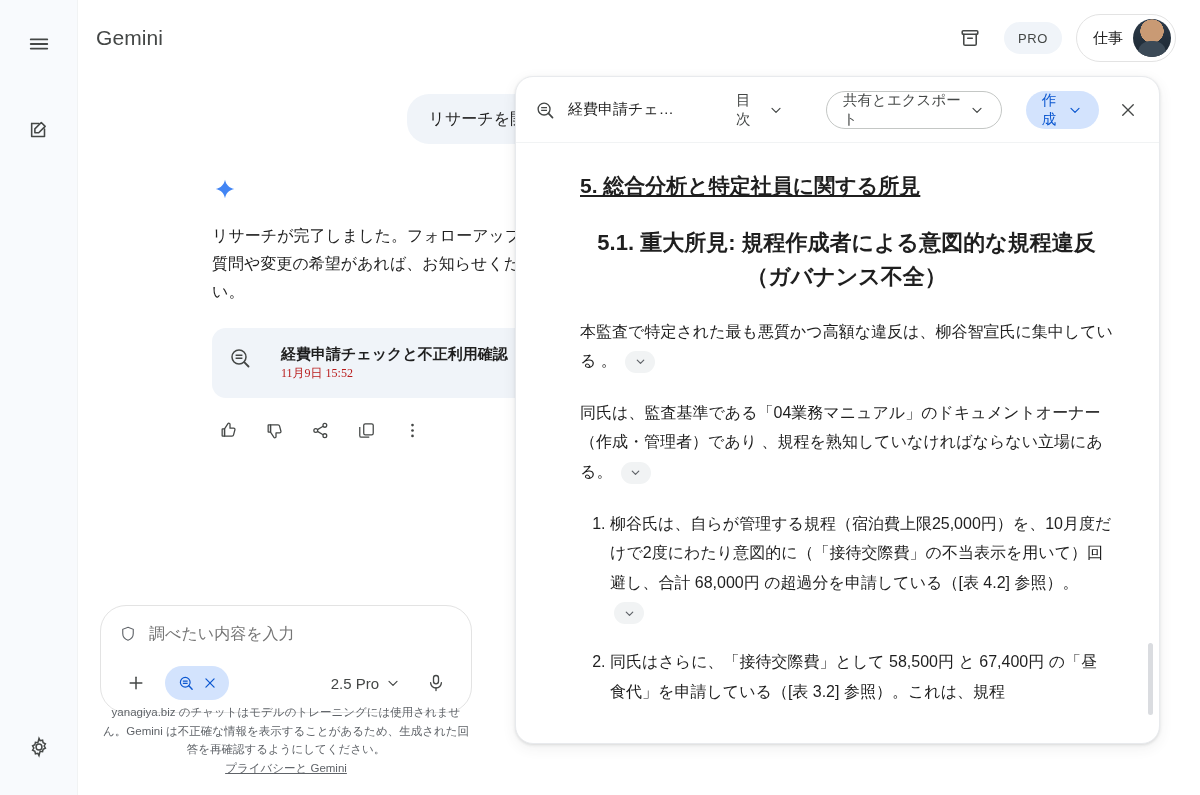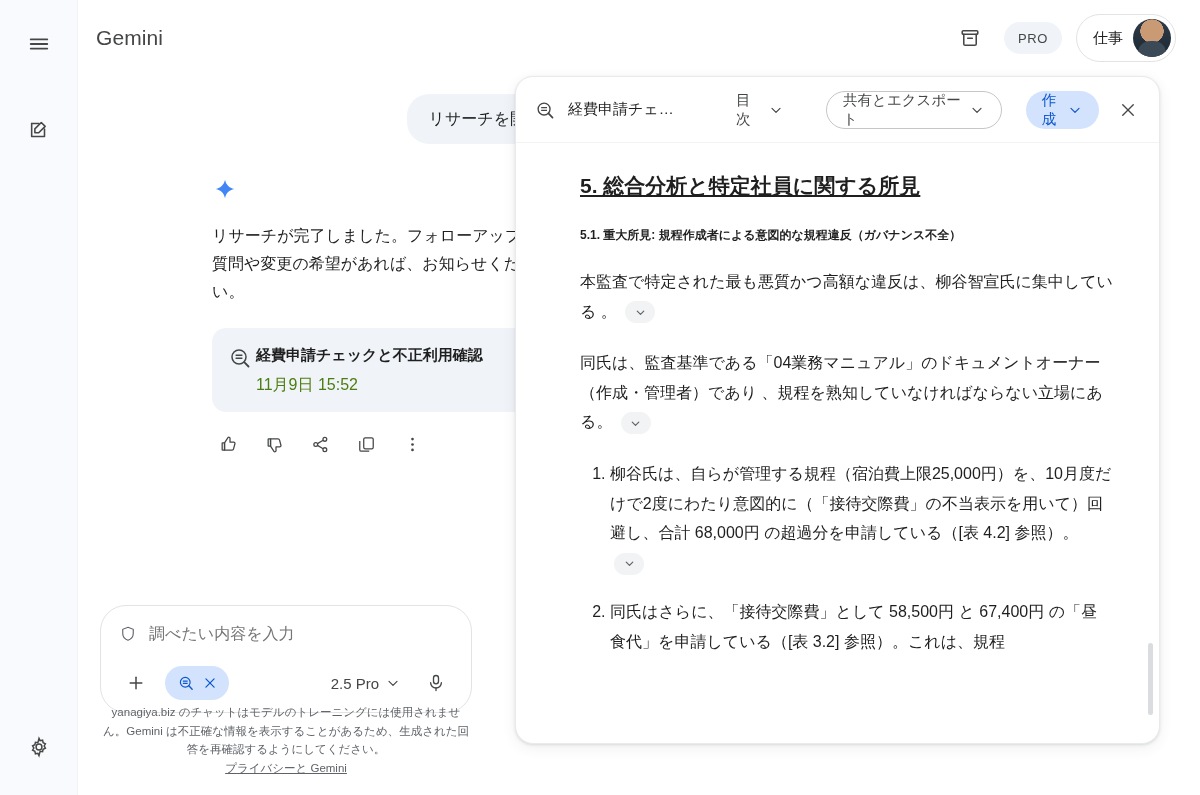--- a/index.html
+++ b/index.html
@@ -147,34 +147,35 @@
     line-height: 1.75;
     color: #1f1f1f;
   }
   .doc-card {
     margin: 22px 0 0 112px;
     width: 330px;
     background: #f0f4f9;
     border-radius: 14px;
     padding: 16px 18px 16px 16px;
     display: flex;
-    gap: 4px;
-    cursor: pointer;
+    gap: 29px;
+    cursor: pointer;
+    font-family: Liberation Serif, serif;
   }
   .doc-card .card-icon { color: #444746; flex: 0 0 24px; margin-top: 2px; }
   .doc-card .card-title {
     font-size: 15px;
     font-weight: bold;
     line-height: 1.4;
     color: #1f1f1f;
   }
   .doc-card .card-time {
-    margin-top: 10px;
-    font-size: 16px;
-    color: #4d7c0f;
+    margin-top: 0;
+    font-size: 12px;
+    color: #b91c1c;
   }
   .msg-actions {
     margin: 16px 0 0 112px;
     width: 330px;
     display: flex;
     gap: 14px;
     color: #444746;
   }
   .msg-actions .icon-btn { width: 32px; height: 32px; }
 
@@ -330,24 +331,25 @@
     padding: 28px 46px 0 64px;
   }
   .doc h2 {
     font-size: 21px;
     margin: 0 0 26px 0;
     color: #1f1f1f;
     line-height: 1.4;
     text-decoration: underline;
   }
   .doc h3 {
-    font-size: 12px;
+    font-size: 22px;
     margin: 0 0 22px 0;
     line-height: 1.55;
     color: #1f1f1f;
+    text-align: center;
   }
   .doc p {
     font-size: 16px;
     line-height: 1.85;
     margin: 0 0 22px 0;
     color: #1f1f1f;
   }
   .doc ol {
     margin: 0;
     padding-left: 30px;

